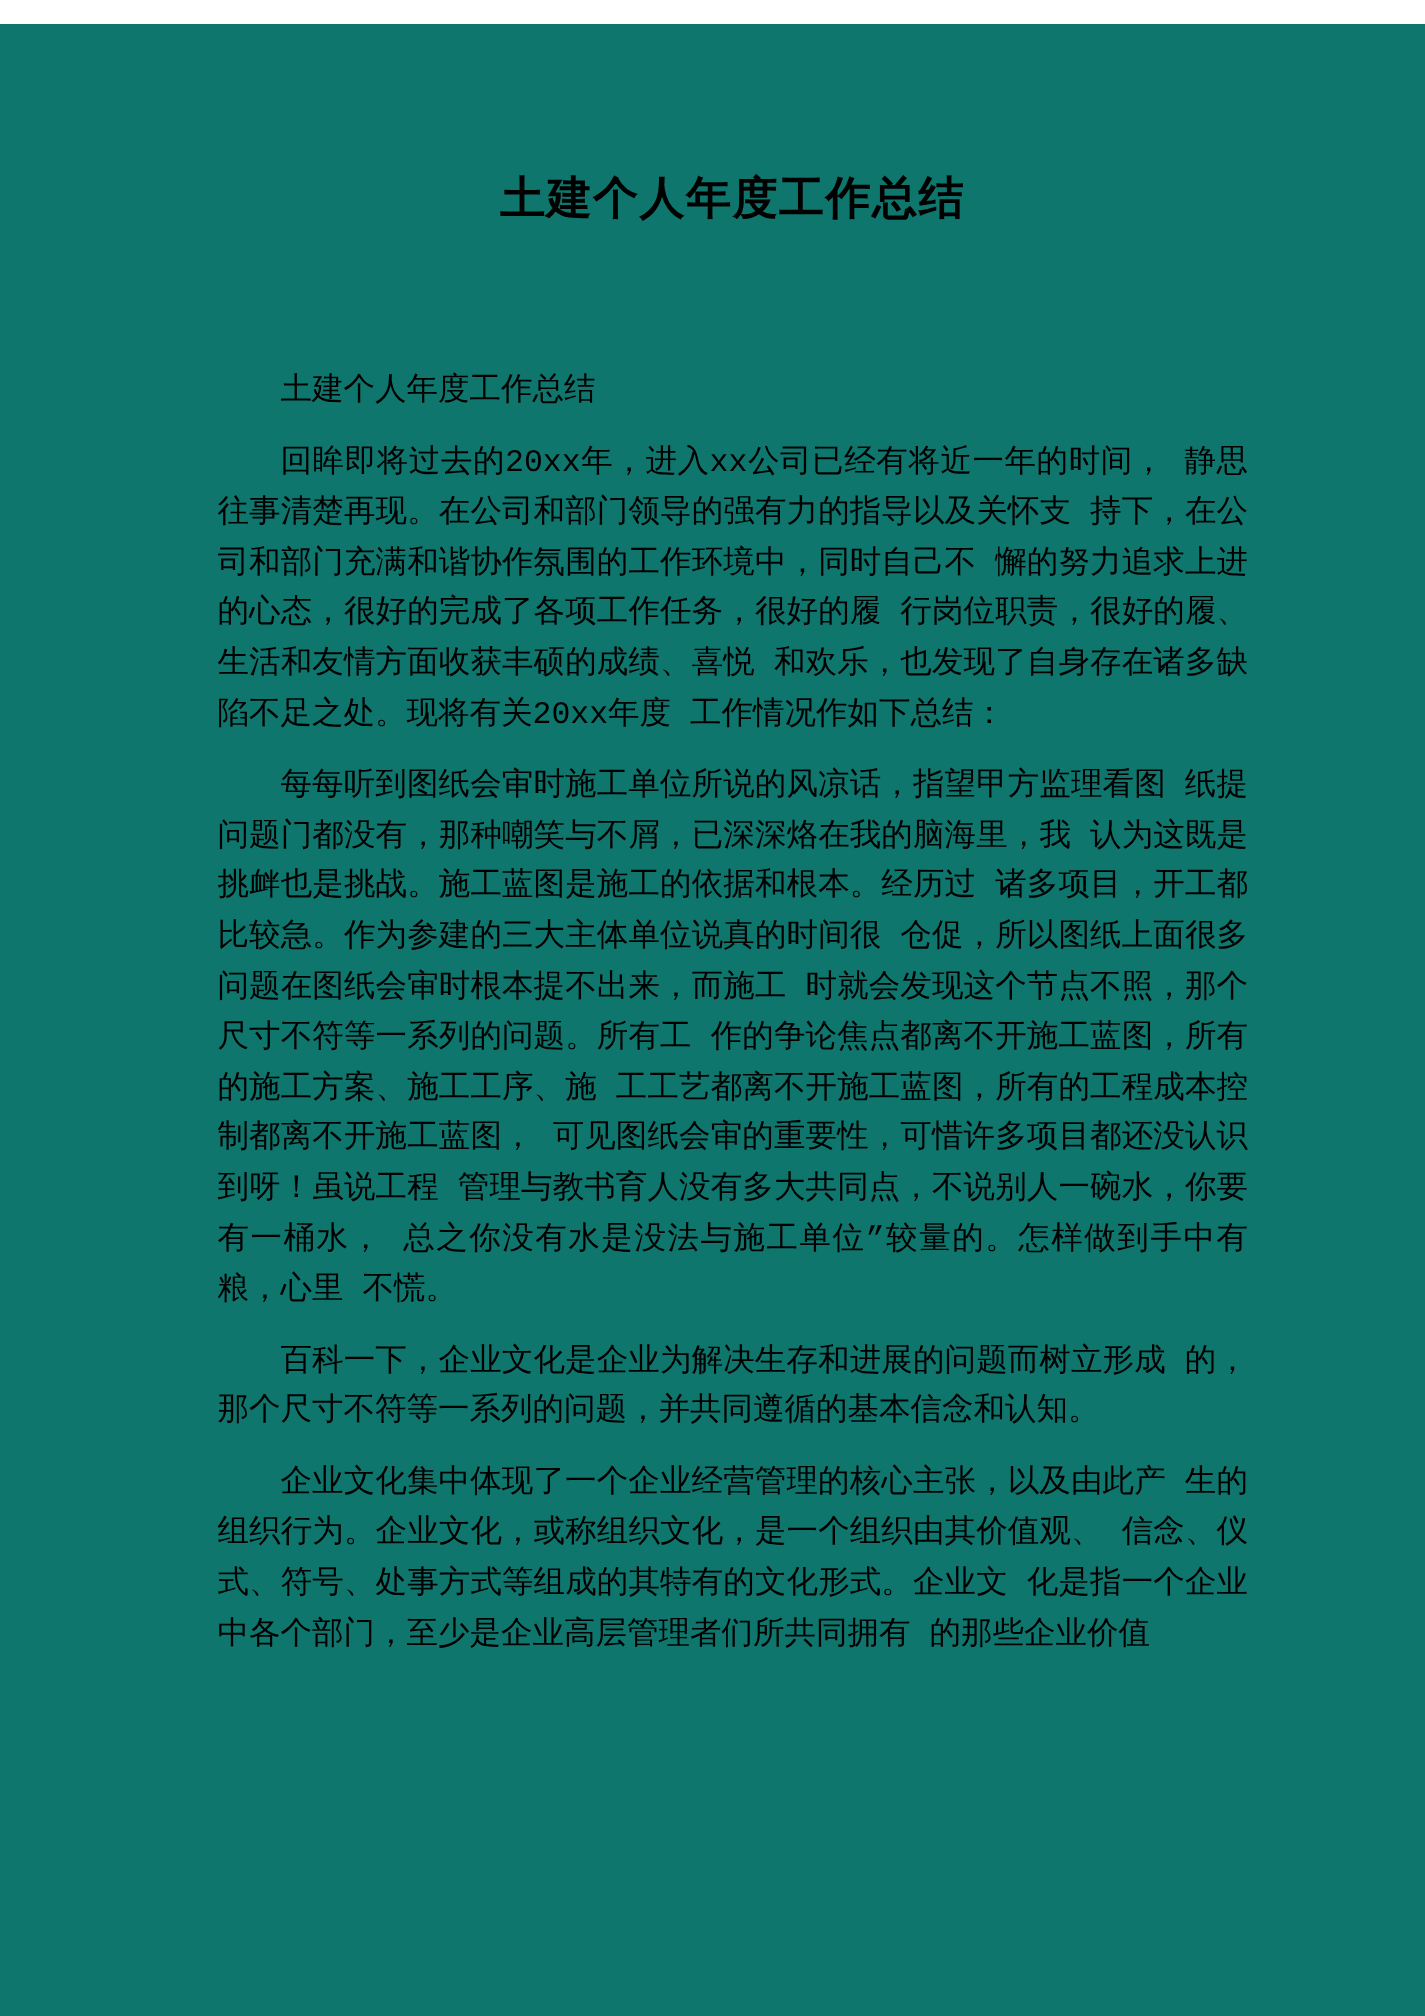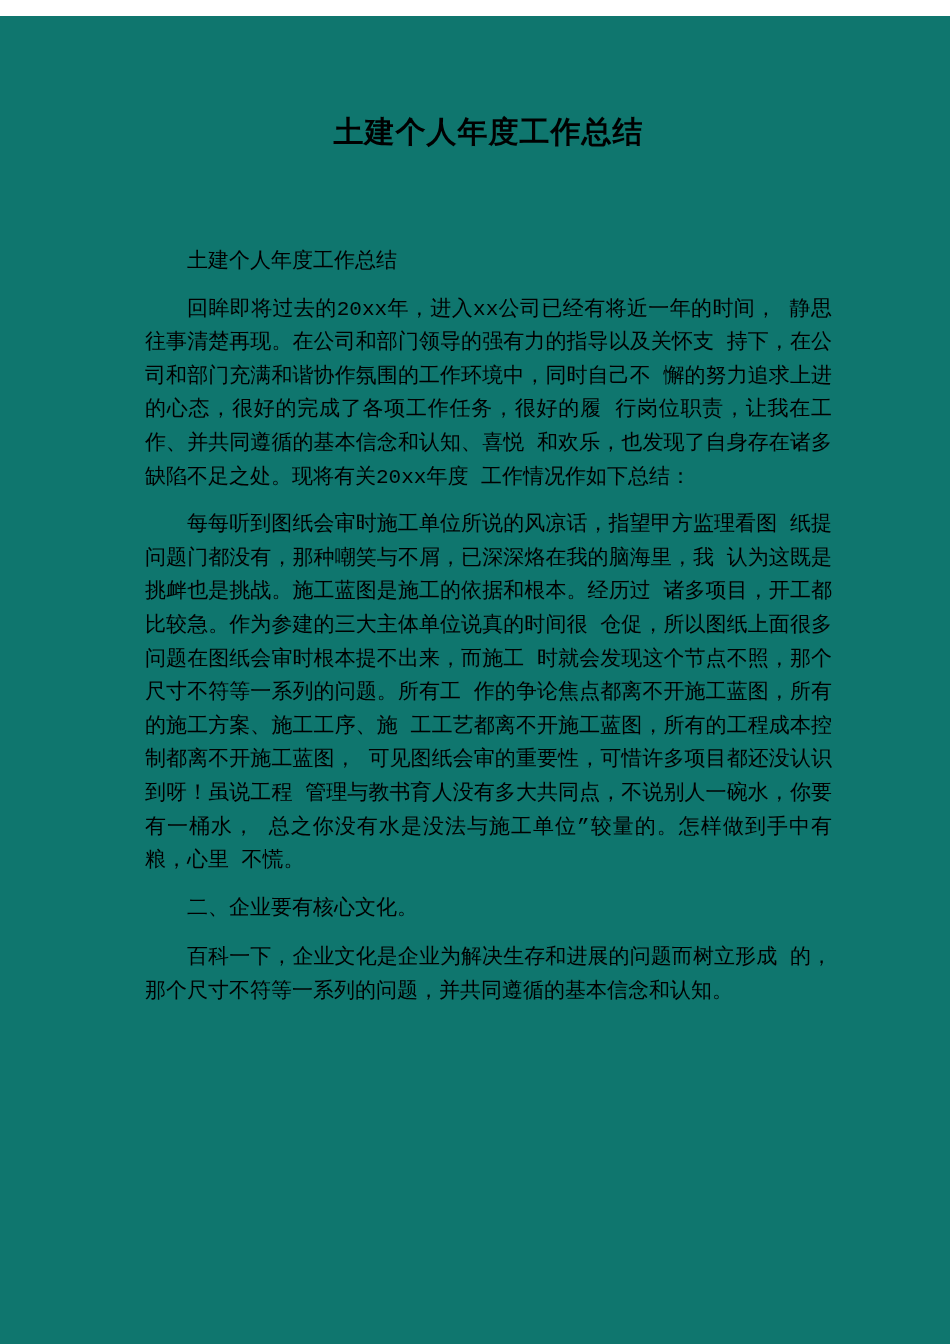--- a/index.html
+++ b/index.html
@@ -47,23 +47,23 @@
 </style>
 </head>
 <body>
 
 <div class="page">
 
   <h1 class="doc-title">土建个人年度工作总结</h1>
 
   <p class="para subtitle">土建个人年度工作总结</p>
 
-  <p class="para">回眸即将过去的20xx年，进入xx公司已经有将近一年的时间， 静思往事清楚再现。在公司和部门领导的强有力的指导以及关怀支 持下，在公司和部门充满和谐协作氛围的工作环境中，同时自己不 懈的努力追求上进的心态，很好的完成了各项工作任务，很好的履 行岗位职责，让我在工作、并共同遵循的基本信念和认知、喜悦 和欢乐，也发现了自身存在诸多缺陷不足之处。现将有关20xx年度 工作情况作如下总结：</p>
+  <p class="para">回眸即将过去的20xx年，进入xx公司已经有将近一年的时间， 静思往事清楚再现。在公司和部门领导的强有力的指导以及关怀支 持下，在公司和部门充满和谐协作氛围的工作环境中，同时自己不 懈的努力追求上进的心态，很好的完成了各项工作任务，很好的履 行岗位职责，很好的履、生活和友情方面收获丰硕的成绩、喜悦 和欢乐，也发现了自身存在诸多缺陷不足之处。现将有关20xx年度 工作情况作如下总结：</p>
 
 
   <p class="para">每每听到图纸会审时施工单位所说的风凉话，指望甲方监理看图 纸提问题门都没有，那种嘲笑与不屑，已深深烙在我的脑海里，我 认为这既是挑衅也是挑战。施工蓝图是施工的依据和根本。经历过 诸多项目，开工都比较急。作为参建的三大主体单位说真的时间很 仓促，所以图纸上面很多问题在图纸会审时根本提不出来，而施工 时就会发现这个节点不照，那个尺寸不符等一系列的问题。所有工 作的争论焦点都离不开施工蓝图，所有的施工方案、施工工序、施 工工艺都离不开施工蓝图，所有的工程成本控制都离不开施工蓝图， 可见图纸会审的重要性，可惜许多项目都还没认识到呀！虽说工程 管理与教书育人没有多大共同点，不说别人一碗水，你要有一桶水， 总之你没有水是没法与施工单位”较量的。怎样做到手中有粮，心里 不慌。</p>
 
-  <p class="para heading">二、企业要有核心文化。</p>
 
   <p class="para">百科一下，企业文化是企业为解决生存和进展的问题而树立形成 的，那个尺寸不符等一系列的问题，并共同遵循的基本信念和认知。</p>
 
+  <p class="para">企业文化集中体现了一个企业经营管理的核心主张，以及由此产 生的组织行为。企业文化，或称组织文化，是一个组织由其价值观、 信念、仪式、符号、处事方式等组成的其特有的文化形式。企业文 化是指一个企业中各个部门，至少是企业高层管理者们所共同拥有 的那些企业价值</p>
 
 </div>
 
 </body></html>

